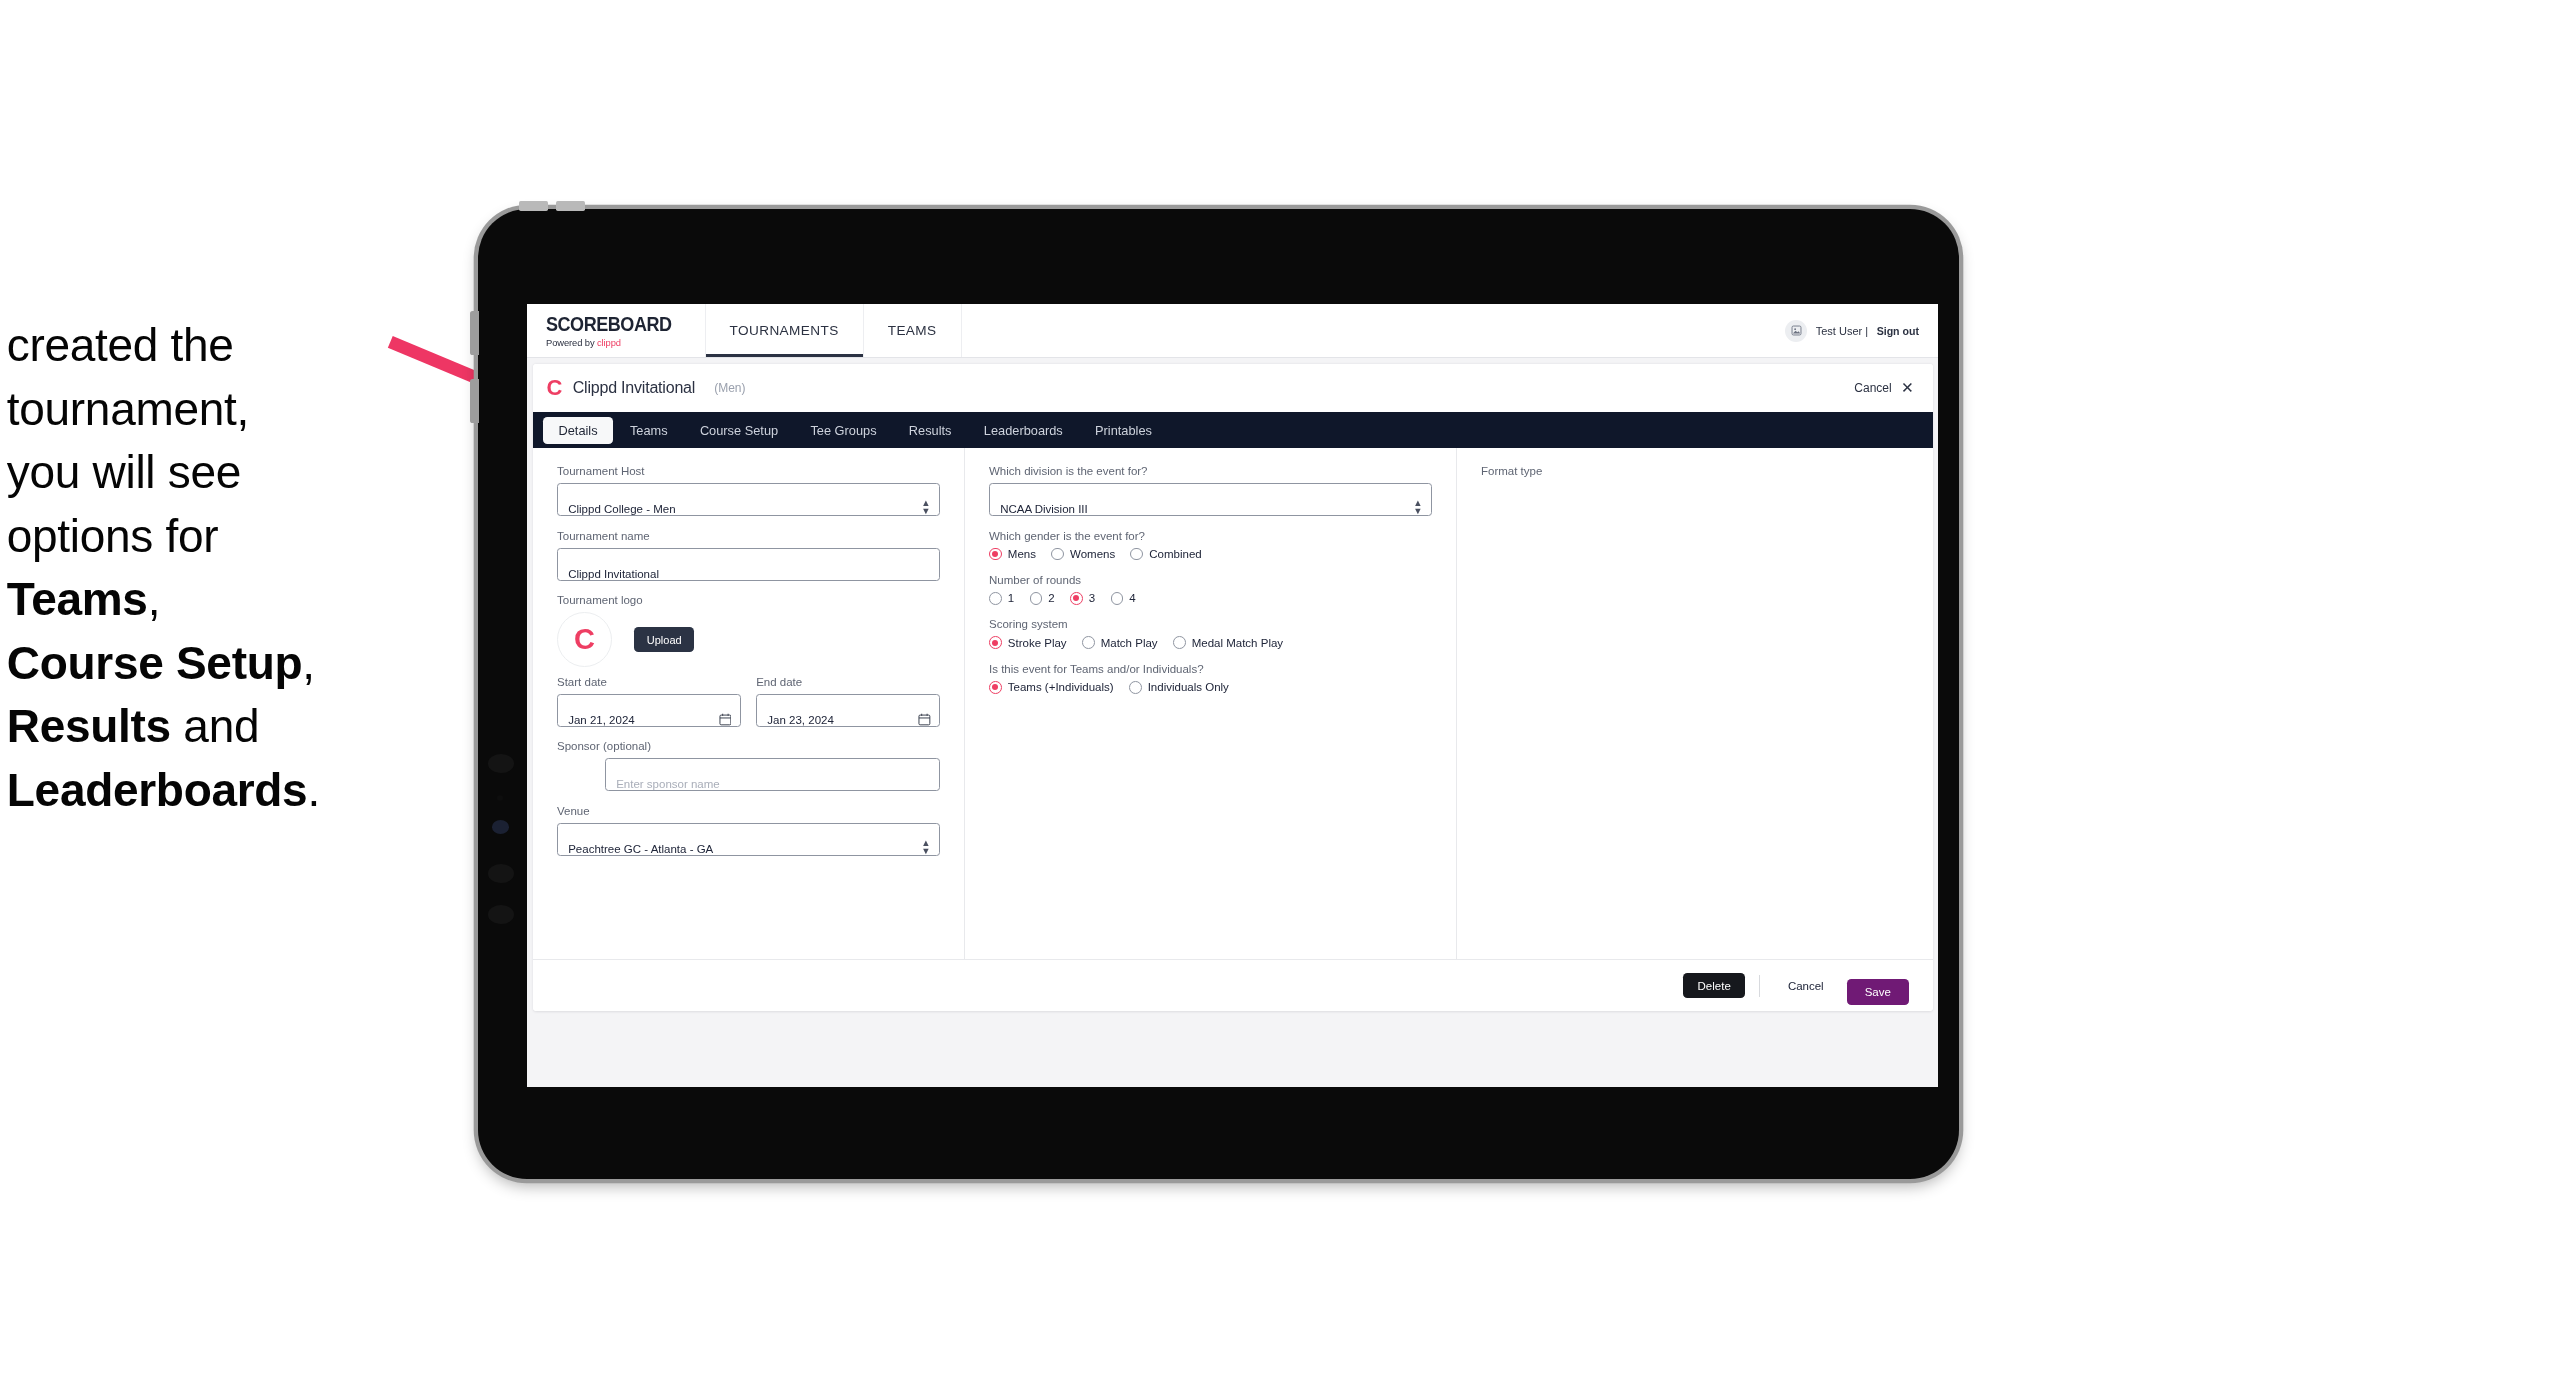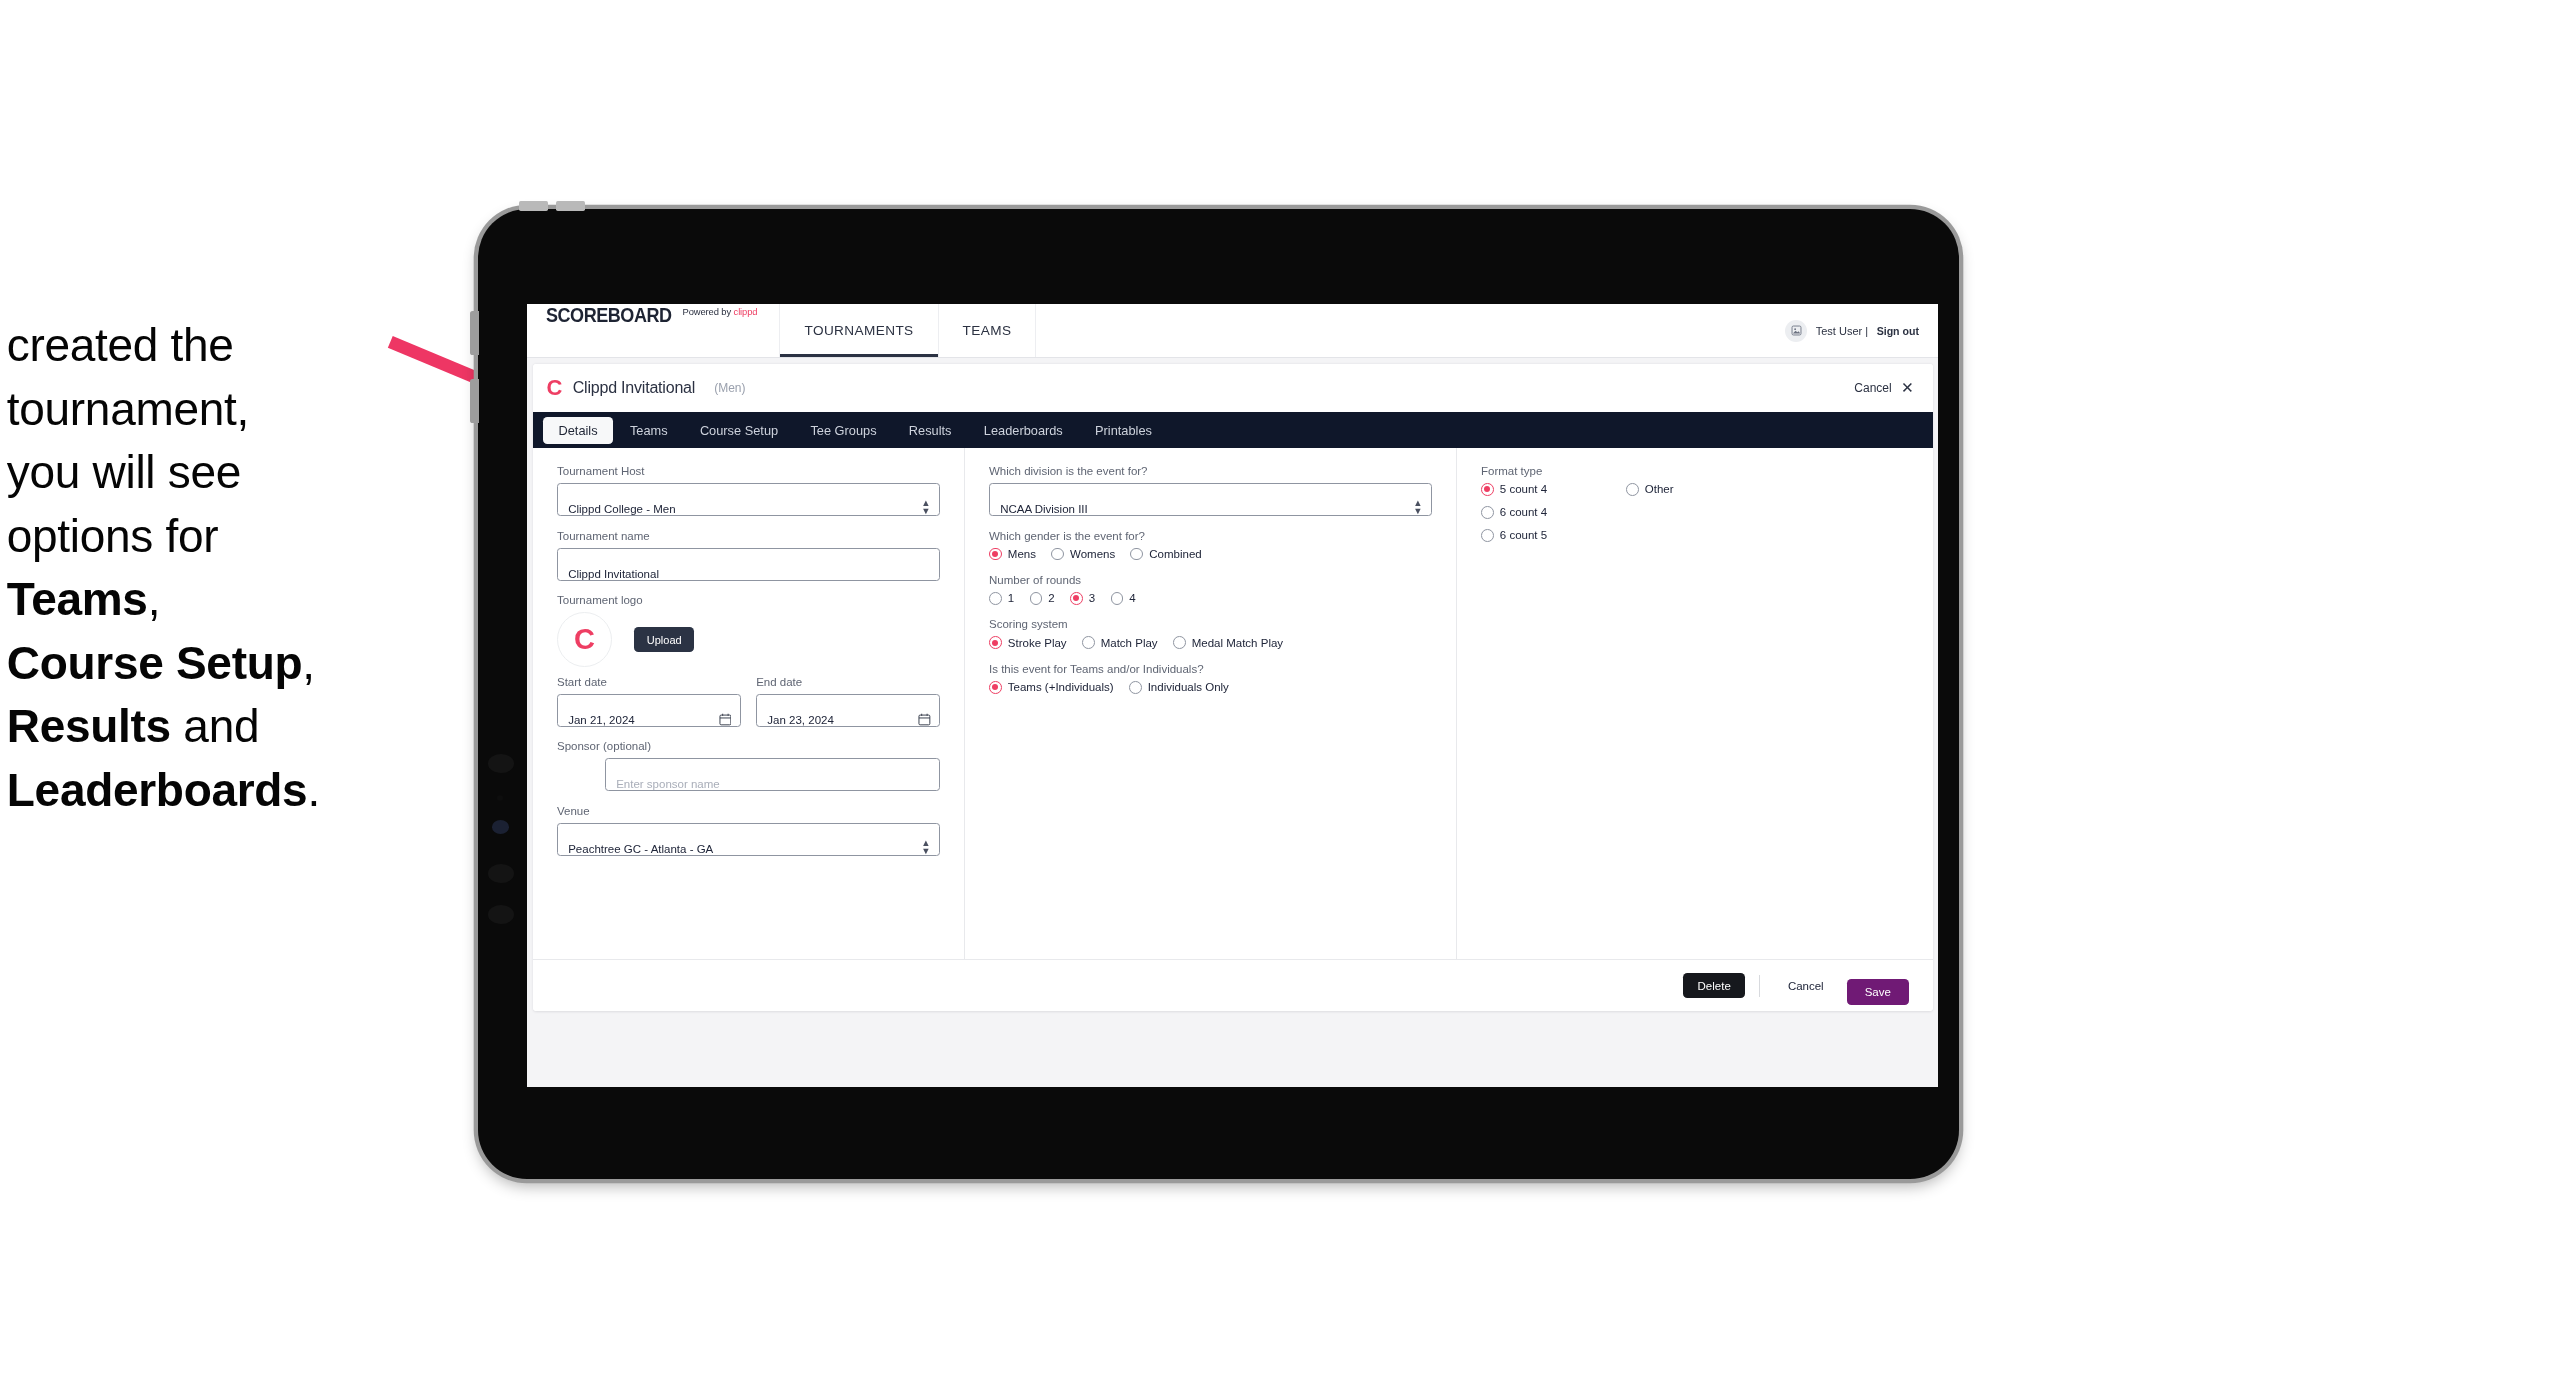--- a/index.html
+++ b/index.html
@@ -82,21 +82,21 @@
   .topnav {
     height: 53px;
     background: #ffffff;
     display: flex;
     align-items: stretch;
     position: relative;
     border-bottom: 0.9px solid #e3e4e8;
   }
   .brand {
     display: flex;
-    flex-direction: row;
+    flex-direction: column;
     justify-content: center;
     padding: 0 22px 0 19px;
     border-right: 0.9px solid #edeef1;
   }
   .brand-title {
     font-family: "Liberation Sans", sans-serif;
     font-weight: 700;
     font-size: 19.6px;
     letter-spacing: -0.5px;
     color: #1e2433;
@@ -559,42 +559,20 @@
               </div>
             <div class="radio">
                 <span class="rb"></span>
                 <span>Individuals Only</span>
               </div>
           </div>
         </div>
 
         <div class="col col-3">
           <div class="fl">Format type</div>
-          <div class="fmt-grid">
-            <div class="fmt-col-a">
-              <div class="radio sel">
-                  <span class="rb"></span>
-                  <span>5 count 4</span>
-                </div>
-              <div class="radio">
-                  <span class="rb"></span>
-                  <span>6 count 4</span>
-                </div>
-              <div class="radio">
-                  <span class="rb"></span>
-                  <span>6 count 5</span>
-                </div>
-            </div>
-            <div>
-              <div class="radio">
-                  <span class="rb"></span>
-                  <span>Other</span>
-                </div>
-            </div>
-          </div>
         </div>
       </div>
 
       <div class="card-foot">
         <div class="btn btn-delete">Delete</div>
         <div class="foot-div"></div>
         <div class="btn btn-cancel">Cancel</div>
         <div class="btn btn-save">Save</div>
       </div>
 

